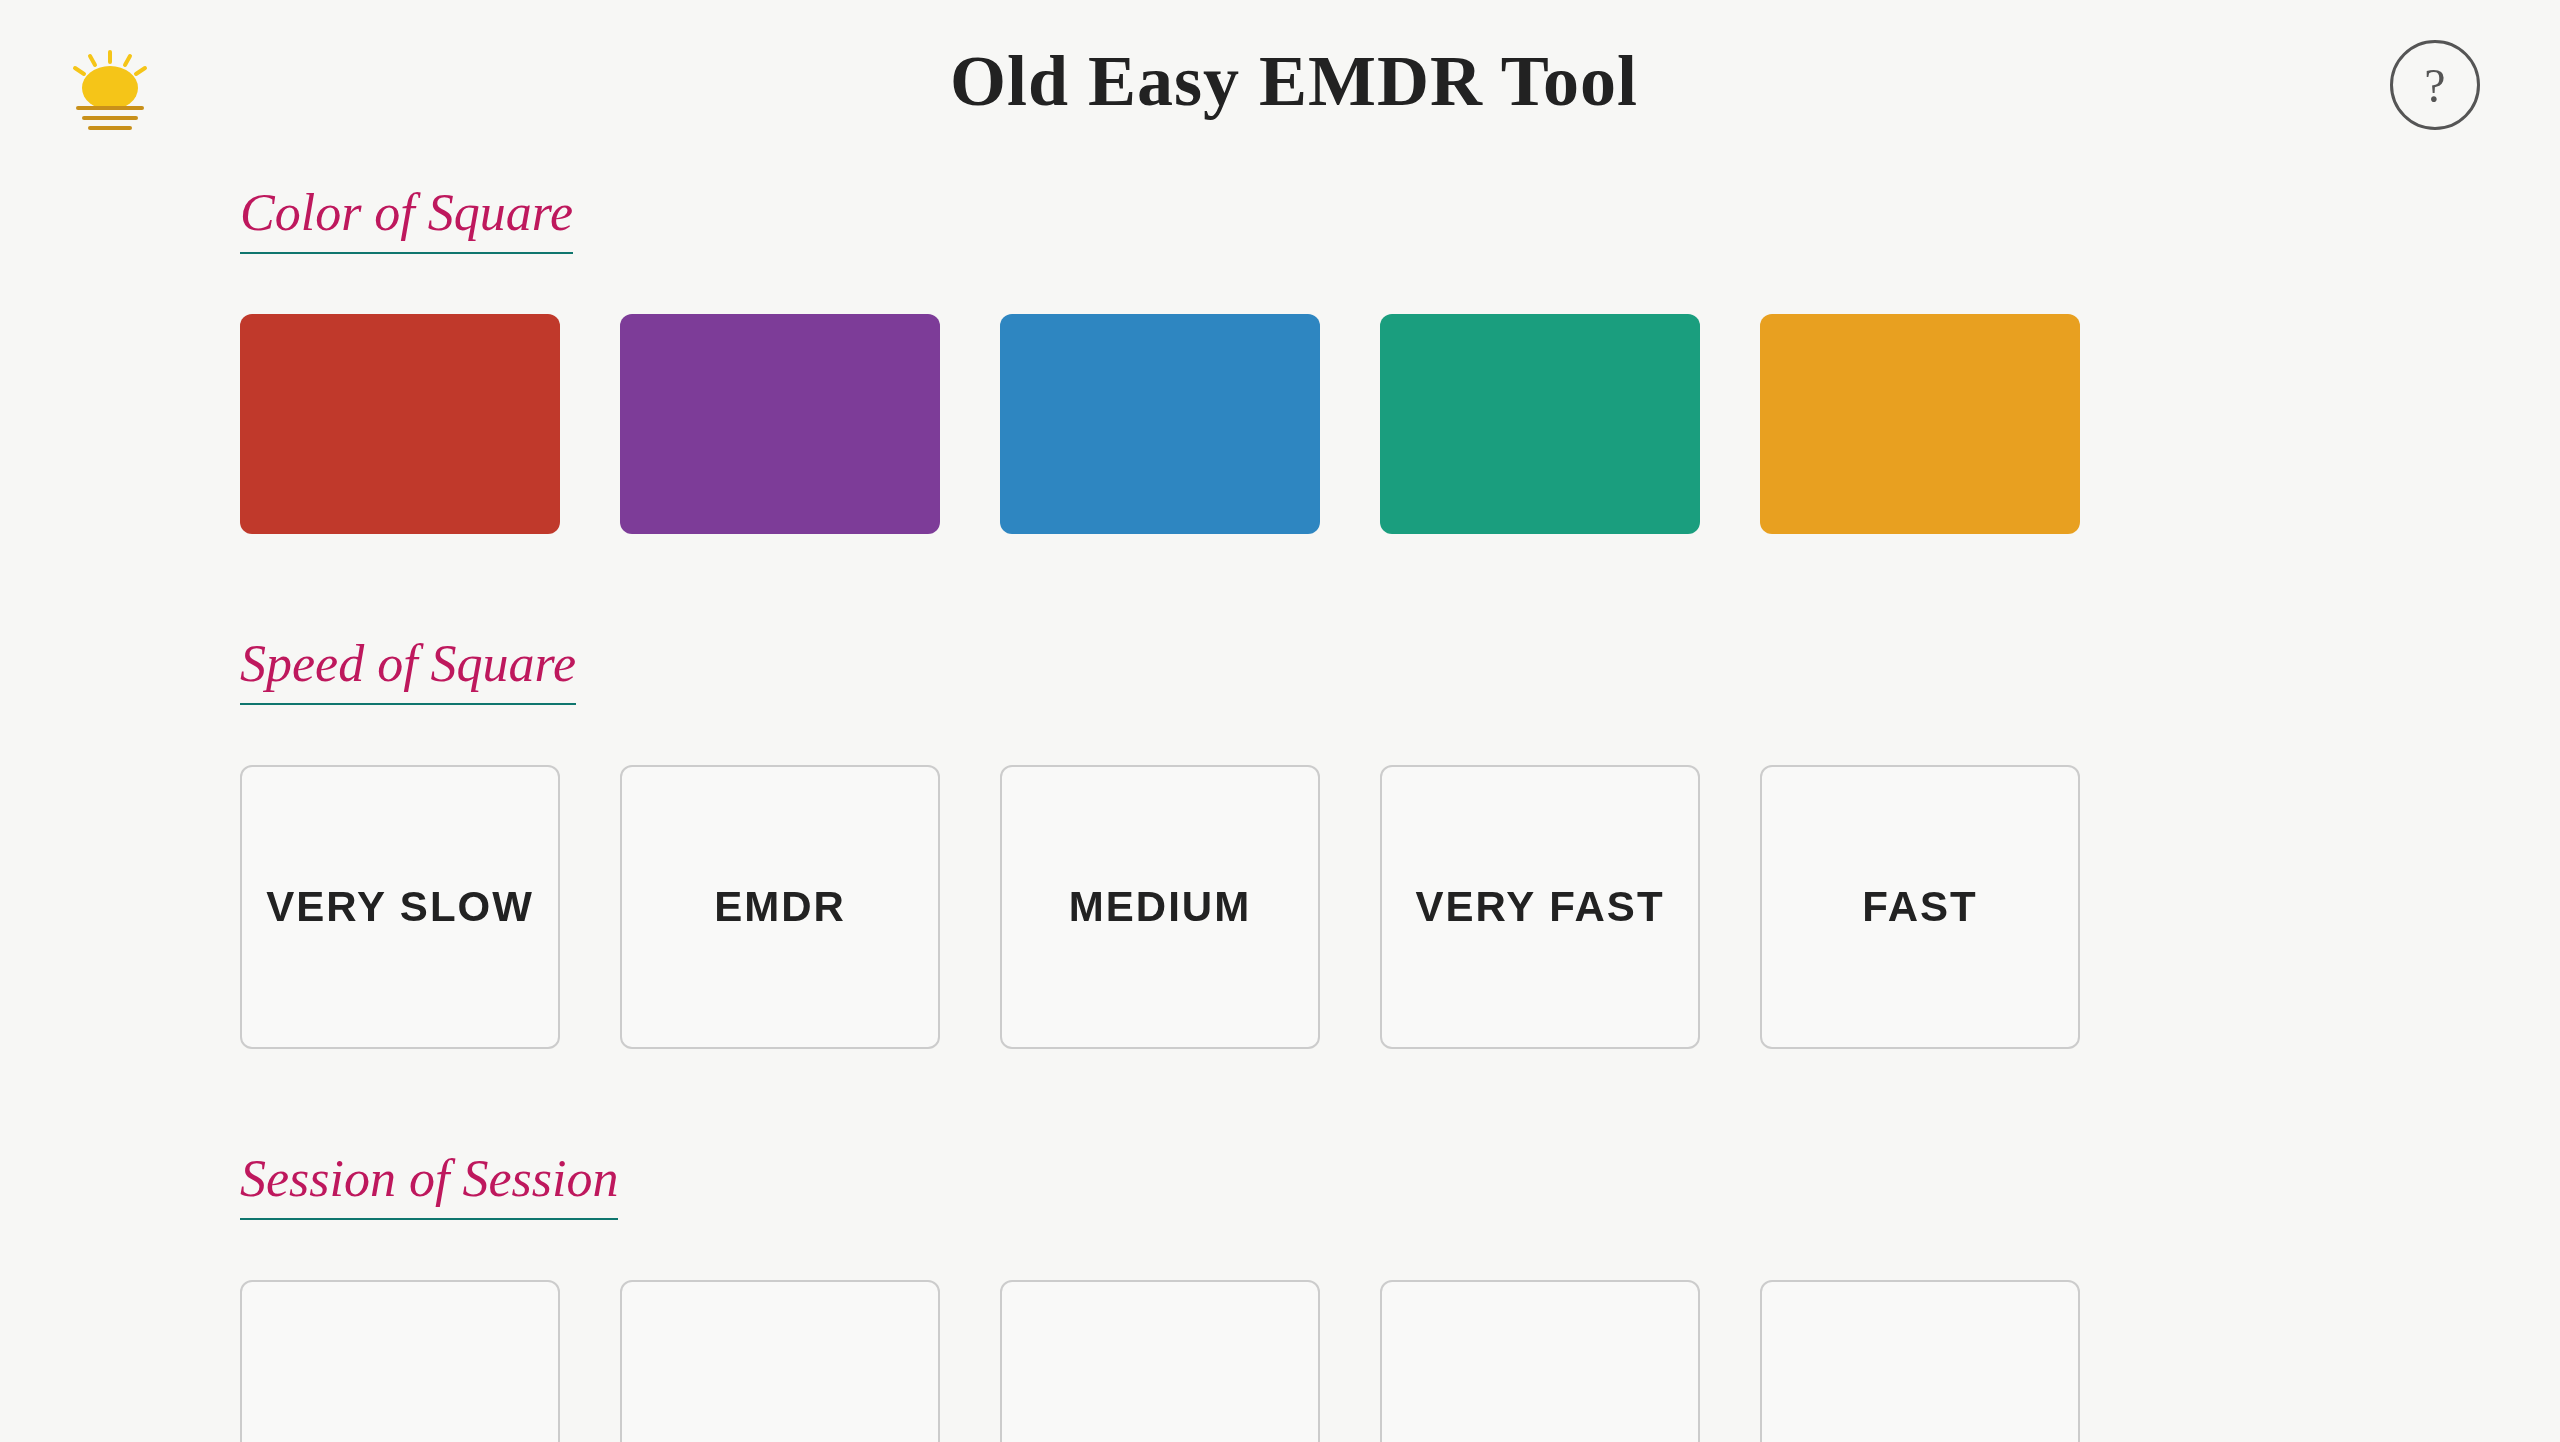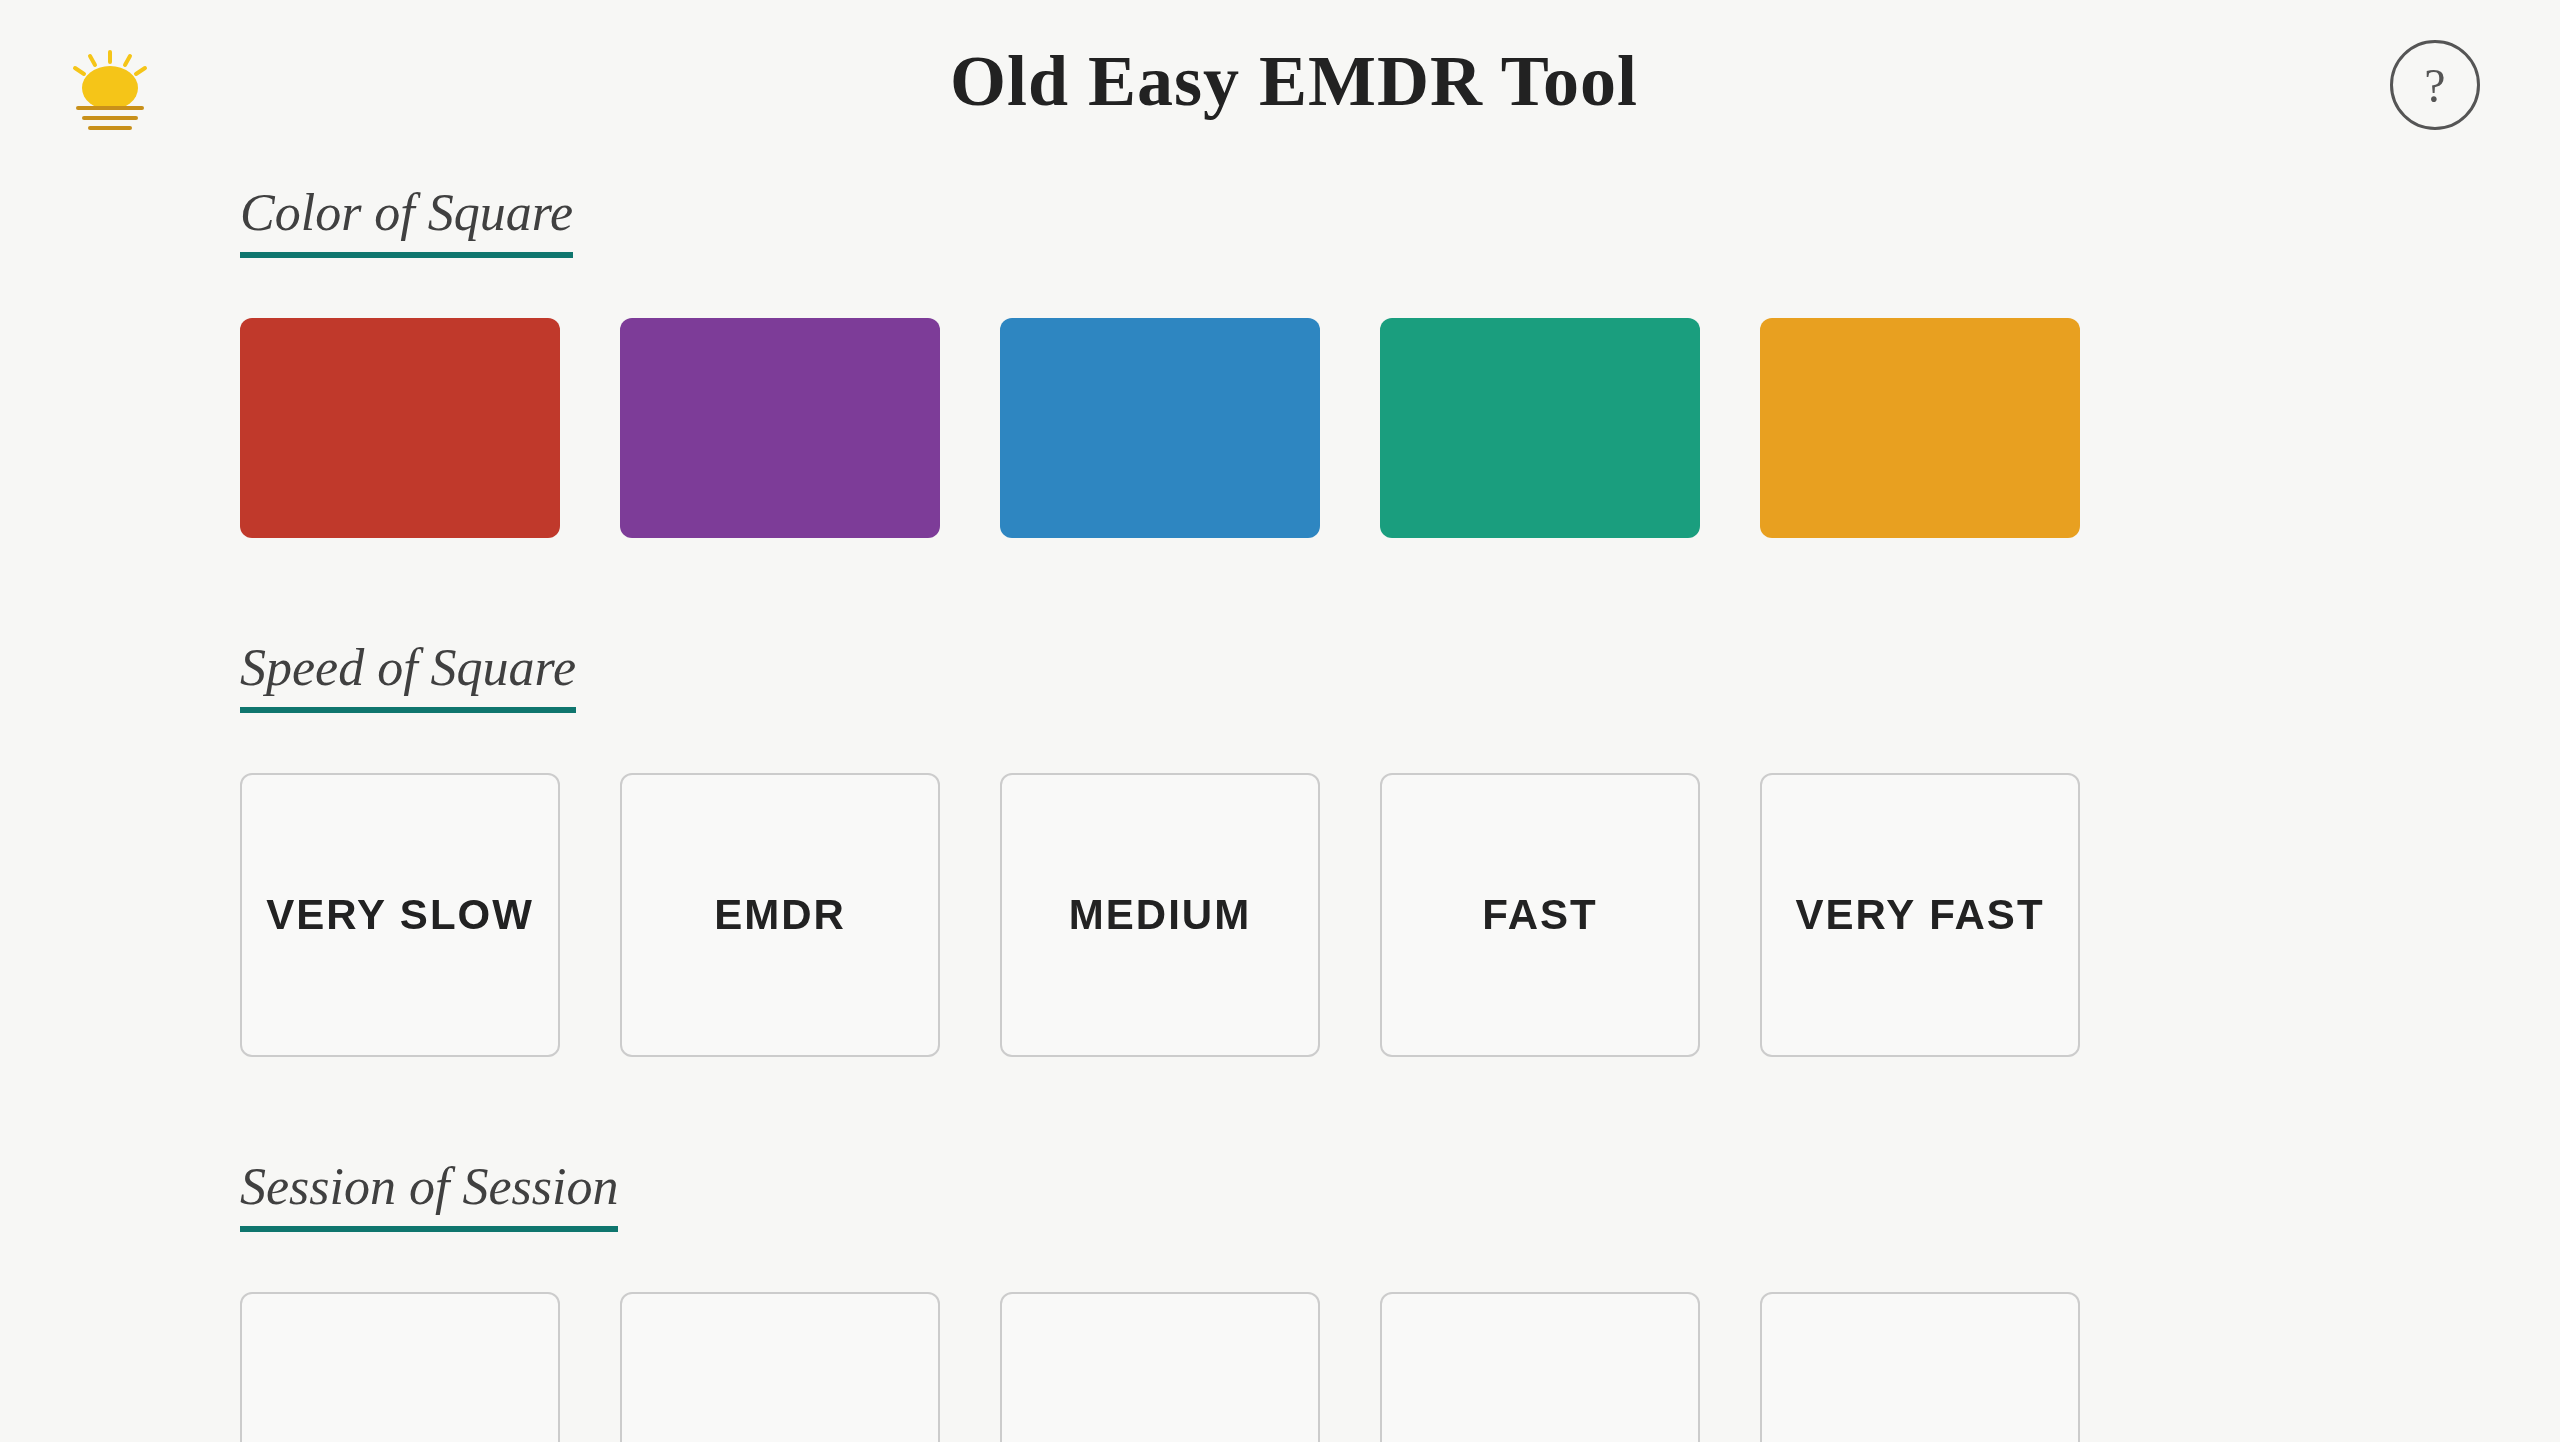--- a/index.html
+++ b/index.html
@@ -59,24 +59,24 @@
       color: #222;
       letter-spacing: 1px;
     }
 
     .main-content {
       padding: 40px 240px;
     }
 
     .section-label {
       font-size: 52px;
-      color: #404040;
+      color: #be185d;
       font-style: italic;
       font-family: Georgia, serif;
-      border-bottom: 6px solid #0f766e;
+      border-bottom: 2px solid #0f766e;
       padding-bottom: 10px;
       display: inline-block;
       margin-bottom: 60px;
     }
 
     .section {
       margin-bottom: 80px;
     }
 
     .color-row {
@@ -181,22 +181,22 @@
       <div class="color-swatch" style="background-color: #e8a020;"></div>
     </div>
   </div>
 
   <div class="section">
     <div class="section-label">Speed of Square</div>
     <div class="speed-row">
       <button class="speed-btn">VERY SLOW</button>
       <button class="speed-btn">EMDR</button>
       <button class="speed-btn">MEDIUM</button>
+      <button class="speed-btn">VERY FAST</button>
       <button class="speed-btn">FAST</button>
-      <button class="speed-btn">VERY FAST</button>
     </div>
   </div>
 
   <div class="section">
     <div class="section-label">Session of Session</div>
     <div class="duration-row">
       <button class="duration-btn"></button>
       <button class="duration-btn"></button>
       <button class="duration-btn"></button>
       <button class="duration-btn"></button>

